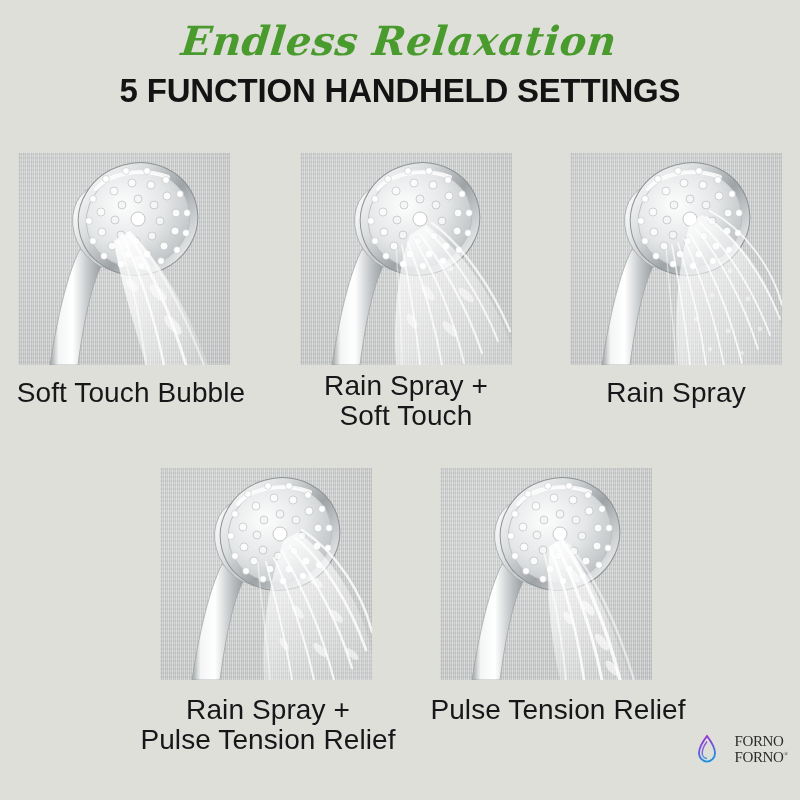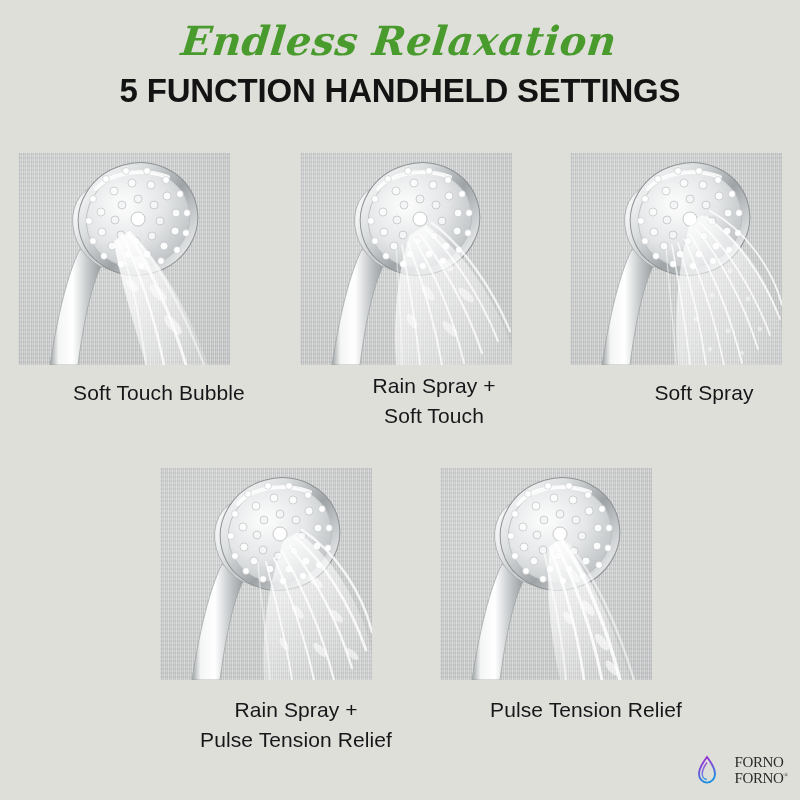--- a/index.html
+++ b/index.html
@@ -86,34 +86,33 @@
     left: 0;
     top: 0;
   }
   .shower svg { display: block; width: 100%; height: 100%; }
 
   
   .caption {
     position: absolute;
     text-align: center;
     font-family: "Liberation Sans", sans-serif;
-    font-size: 21px;
+    font-size: 28px;
     line-height: 30px;
     font-weight: 500;
     color: #17171a;
     letter-spacing: 0.1px;
     white-space: pre-line;
-    padding-left: 28px;
   }
 
   
   .logo {
     position: absolute;
     right: 12px;
-    bottom: 15px;
+    bottom: 36px;
     display: flex;
     align-items: center;
     gap: 17px;
   }
   .logo-drop { width: 22px; height: 30px; flex: 0 0 auto; }
   .logo-text {
     font-family: "Liberation Serif", serif;
     color: #2b2b2b;
     line-height: 13px;
   }
@@ -326,21 +325,21 @@
               <circle cx="158" cy="178" r="2.4"></circle>
             <circle cx="126" cy="166" r="2.2"></circle>
               <circle cx="190" cy="176" r="2.2"></circle>
             <circle cx="140" cy="196" r="2.2"></circle>
               <circle cx="172" cy="200" r="2"></circle>
           </g>
         </g>
       </svg>
     </div>
   </div>
-  <div class="caption" style="left:552px; top:378px; width:248px;">Soft Spray</div>
+  <div class="caption" style="left:552px; top:378px; width:248px;">Rain Spray</div>
 
   <div class="tile" style="left:160px; top:468px; width:212px; height:212px;">
     <div class="shower">
       <svg viewBox="0 0 212 212" preserveAspectRatio="none">
         <use href="#showerHead"></use>
         <use href="#nozzleRings"></use>
         <g>
           <path d="M138 64 C176 92 204 142 212 186 L212 212 L104 212 C100 152 114 98 124 72 Z" fill="url(#waterFadeSteep)" opacity="0.82"></path>
           <g stroke="#ffffff" stroke-linecap="round" opacity="0.8" fill="none">
             <path d="M142 62 C176 84 202 124 212 164" stroke-width="2.4"></path>

